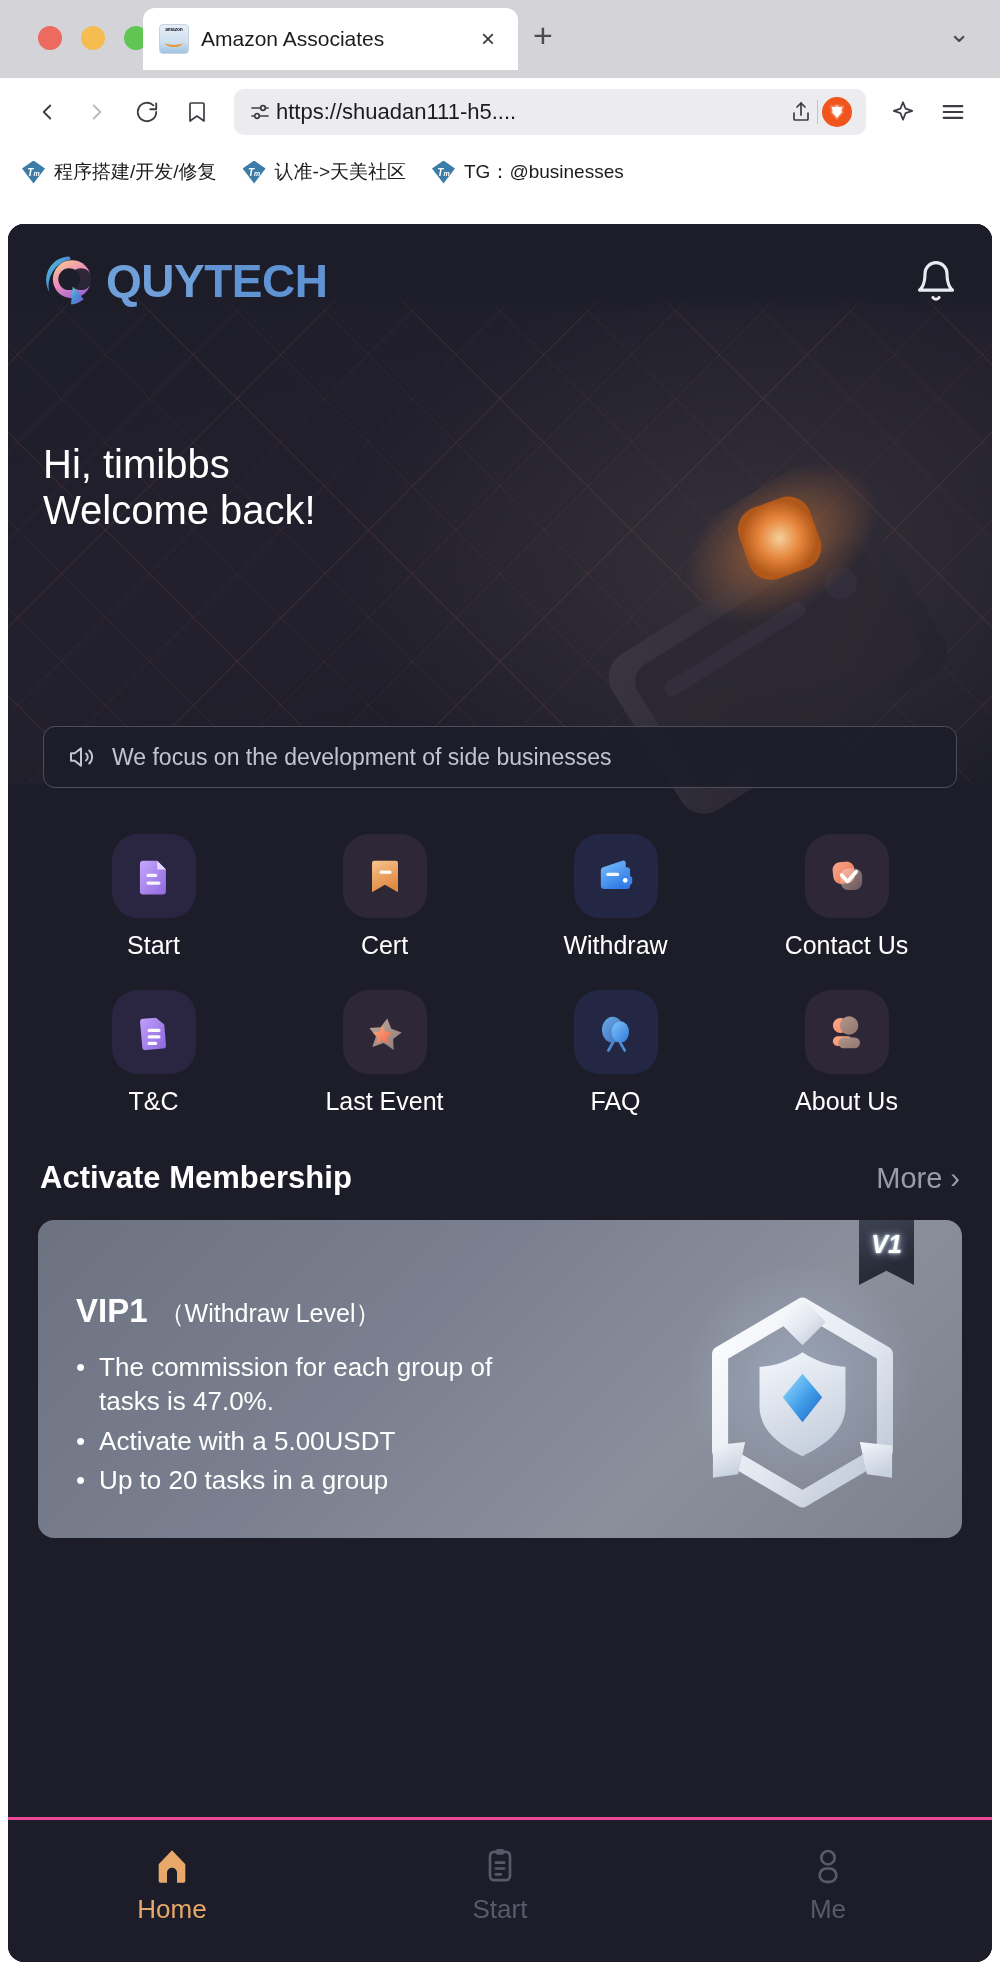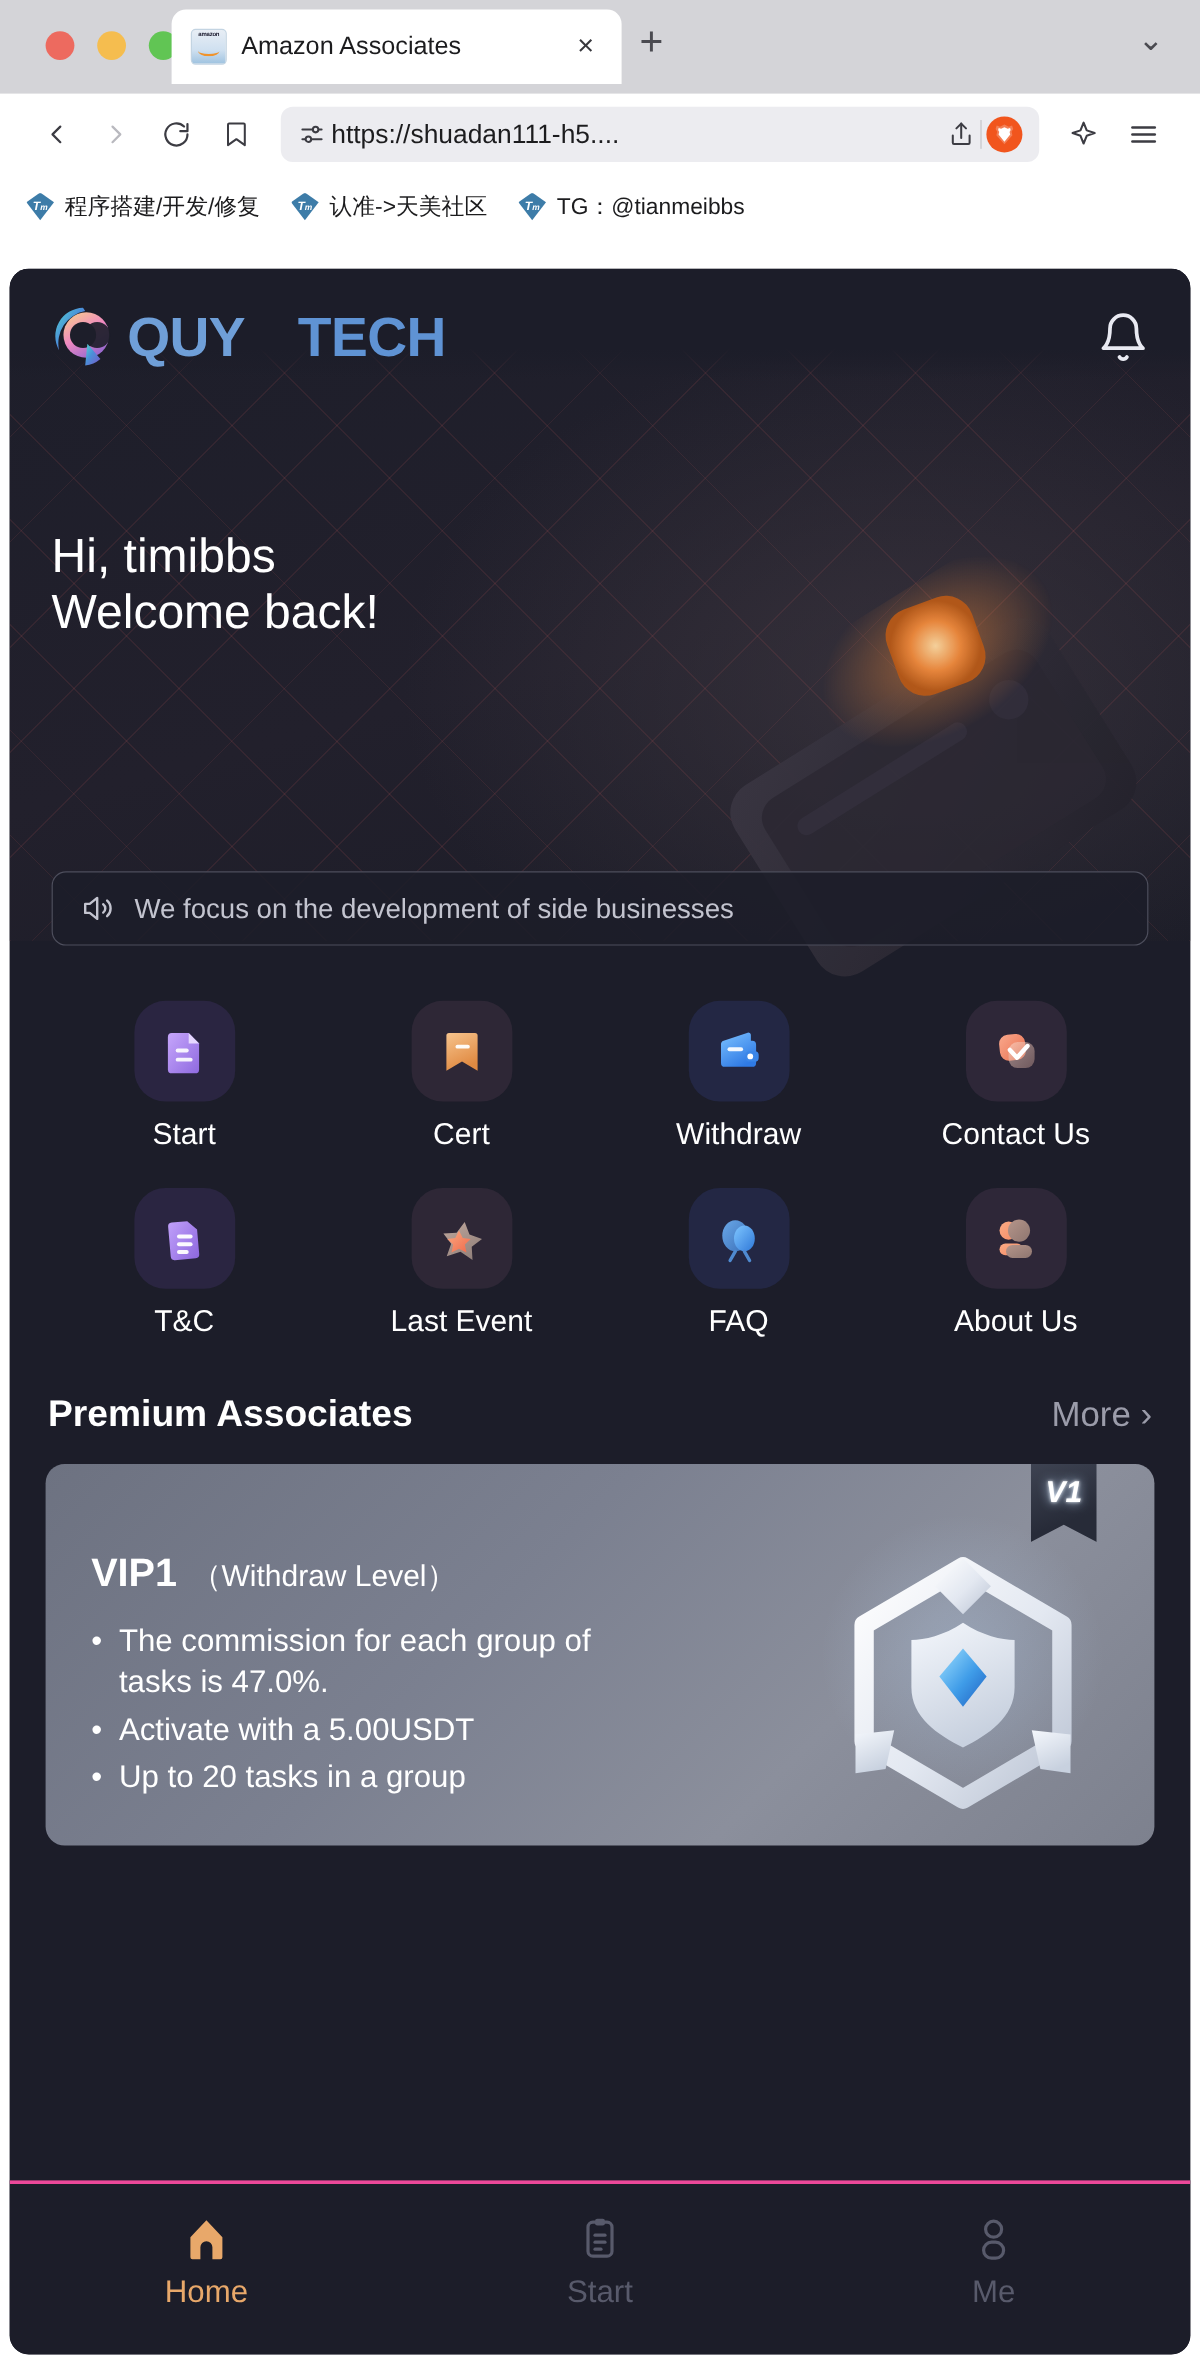--- a/index.html
+++ b/index.html
@@ -123,21 +123,21 @@
   .hero-top {
     position:relative; z-index:4; height:92px;
     display:flex; align-items:center; justify-content:space-between;
     padding:22px 34px 0 34px;
     background:linear-gradient(180deg,#1c1d29 0%,#1c1d29 72%,rgba(28,29,41,0) 100%);
   }
   .logo-wrap { display:flex; align-items:center; gap:6px; }
   .logo-q { width:58px; height:58px; flex:0 0 auto; }
   .logo-text { font-size:46px; font-weight:bold; letter-spacing:-0.5px; line-height:1; }
   .logo-text .t1 { color:#6f9fd8; }
-  .logo-text .t2 { color:#5f93d4;margin-left:44px; }
+  .logo-text .t2 { color:#5f93d4; }
   .bell { width:44px; height:44px; cursor:pointer; }
 
   .greet {
     position:absolute; left:35px; top:218px; z-index:3;
     color:#fff; font-size:40px; line-height:1.14; font-weight:400;
   }
   .device {
     position:absolute; right:32px; top:285px; width:390px; height:270px; z-index:2;
     transform:rotate(-32deg); opacity:0.95;
   }
@@ -324,21 +324,21 @@
     <div class="bm">
       <span class="bm-ico">
           <span>T<i style="font-size:7px">m</i></span>
         </span>
       <span class="bm-label">认准-&gt;天美社区</span>
     </div>
     <div class="bm">
       <span class="bm-ico">
           <span>T<i style="font-size:7px">m</i></span>
         </span>
-      <span class="bm-label">TG：@tianmeibbs</span>
+      <span class="bm-label">TG：@businesses</span>
     </div>
   </div>
 
   <div class="app">
 
     <div class="hero">
 
       <div class="hero-top">
         <div class="logo-wrap">
           <svg class="logo-q" viewBox="0 0 64 64">
@@ -561,21 +561,21 @@
             <circle cx="26" cy="18" r="8.5" fill="url(#g-p2)"></circle>
             <rect x="11" y="28" width="18" height="9" rx="4.5" fill="url(#g-p1)"></rect>
             <rect x="16" y="29" width="20" height="10" rx="5" fill="url(#g-p2)"></rect>
           </svg>
         </div>
         <div class="glabel">About Us</div>
       </div>
     </div>
 
     <div class="sect-head">
-      <div class="sect-title">Premium Associates</div>
+      <div class="sect-title">Activate Membership</div>
       <div class="sect-more">
         <span>More</span>
         <span>›</span>
       </div>
     </div>
 
     <div class="vipcard">
       <div class="vip-glow"></div>
 
       <div class="vip-badge">

